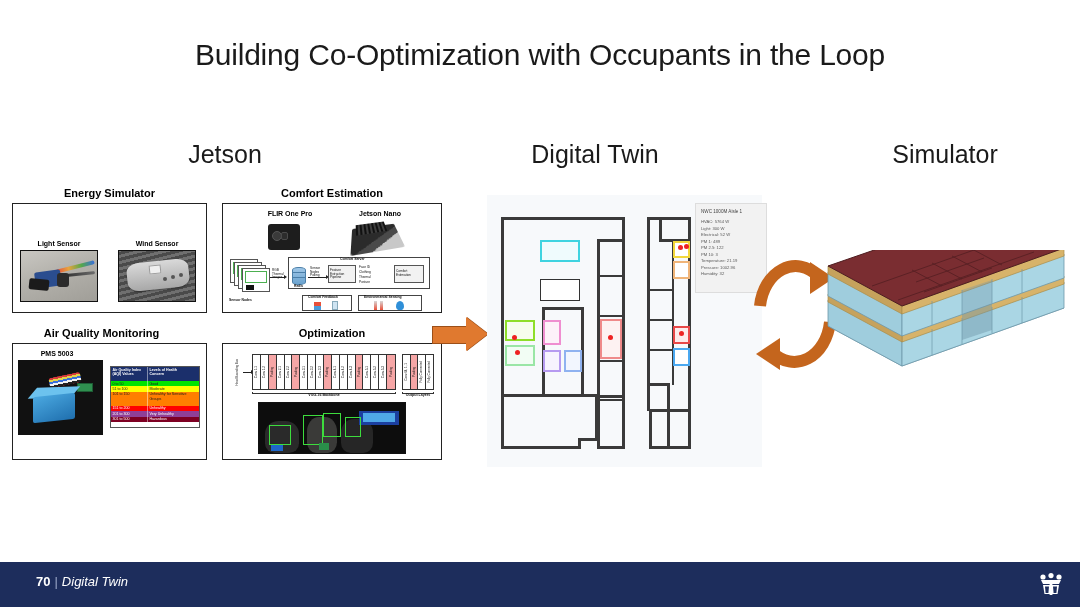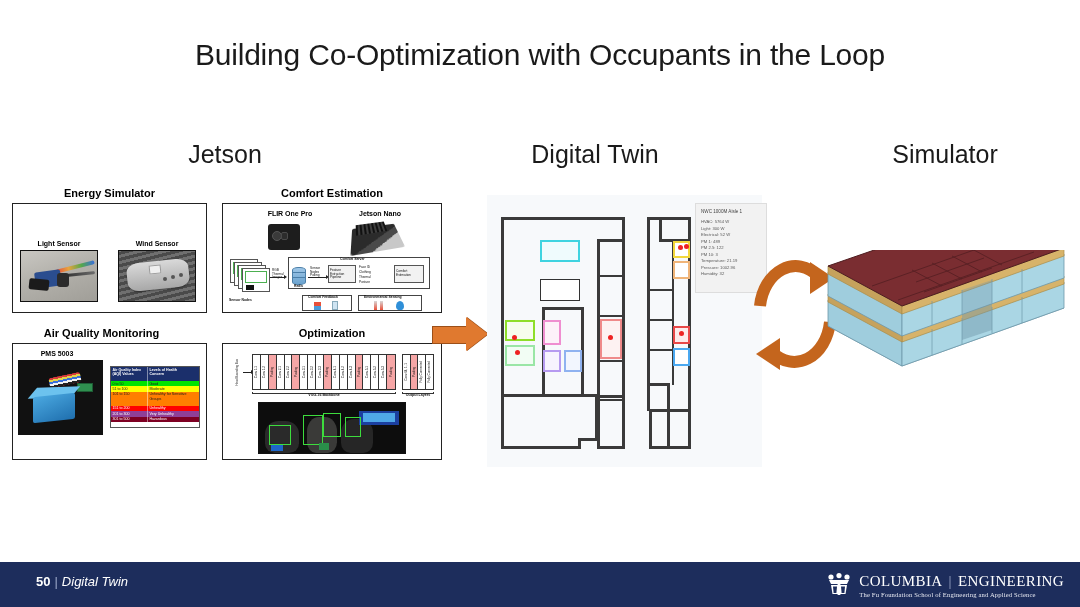--- a/index.html
+++ b/index.html
@@ -601,41 +601,33 @@
       <line x1="210" y1="19" x2="210" y2="43"></line>
     </g>
 
     <polygon points="150,64 150,90 180,80 180,54" fill="#6f96a8" opacity="0.45"></polygon>
     <polygon points="150,40 150,64 180,54 180,30" fill="#6f96a8" opacity="0.35"></polygon>
   </svg>
 </div>
 
 <div class="footer">
   <div class="footer-left">
-    <span class="num">50</span><span class="sep">|</span><span class="ttl">Digital Twin</span>
+    <span class="num">70</span><span class="sep">|</span><span class="ttl">Digital Twin</span>
   </div>
   <div class="logo">
     <span class="crown">
       <svg width="26" height="24" viewBox="0 0 26 24">
         <g fill="#ffffff">
           <circle cx="5" cy="4" r="2.6"></circle>
             <circle cx="13" cy="2.6" r="2.6"></circle>
             <circle cx="21" cy="4" r="2.6"></circle>
           <path d="M3,7 L23,7 L21,11 L5,11 Z"></path>
           <path d="M5,12 L21,12 L19.5,21 L6.5,21 Z"></path>
           <rect x="11.6" y="11" width="2.8" height="11"></rect>
         </g>
         <g fill="#1d2d5c">
           <path d="M7,13.5 L11,13.5 L10.4,20 L7.6,20 Z"></path>
           <path d="M15,13.5 L19,13.5 L18.4,20 L15.6,20 Z"></path>
         </g>
       </svg>
     </span>
-    <span class="logo-text">
-      <span class="logo-main">
-        <span>COLUMBIA</span>
-        <span class="bar">|</span>
-        <span>ENGINEERING</span>
-      </span>
-      <span class="logo-sub" style="display:block">The Fu Foundation School of Engineering and Applied Science</span>
-    </span>
   </div>
 </div>
 
 </body></html>

